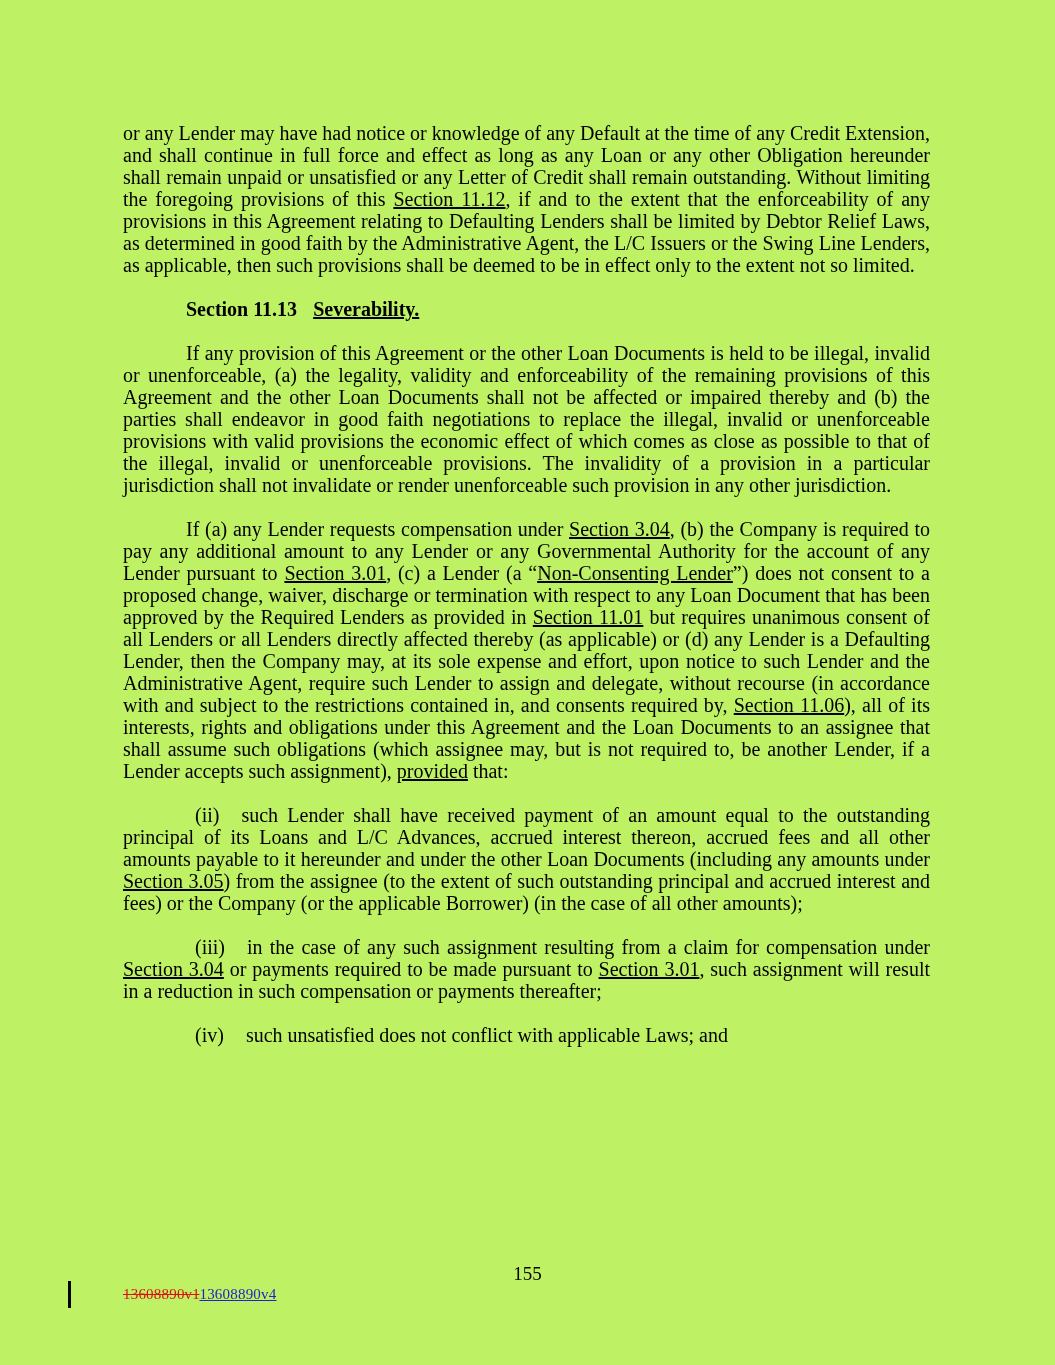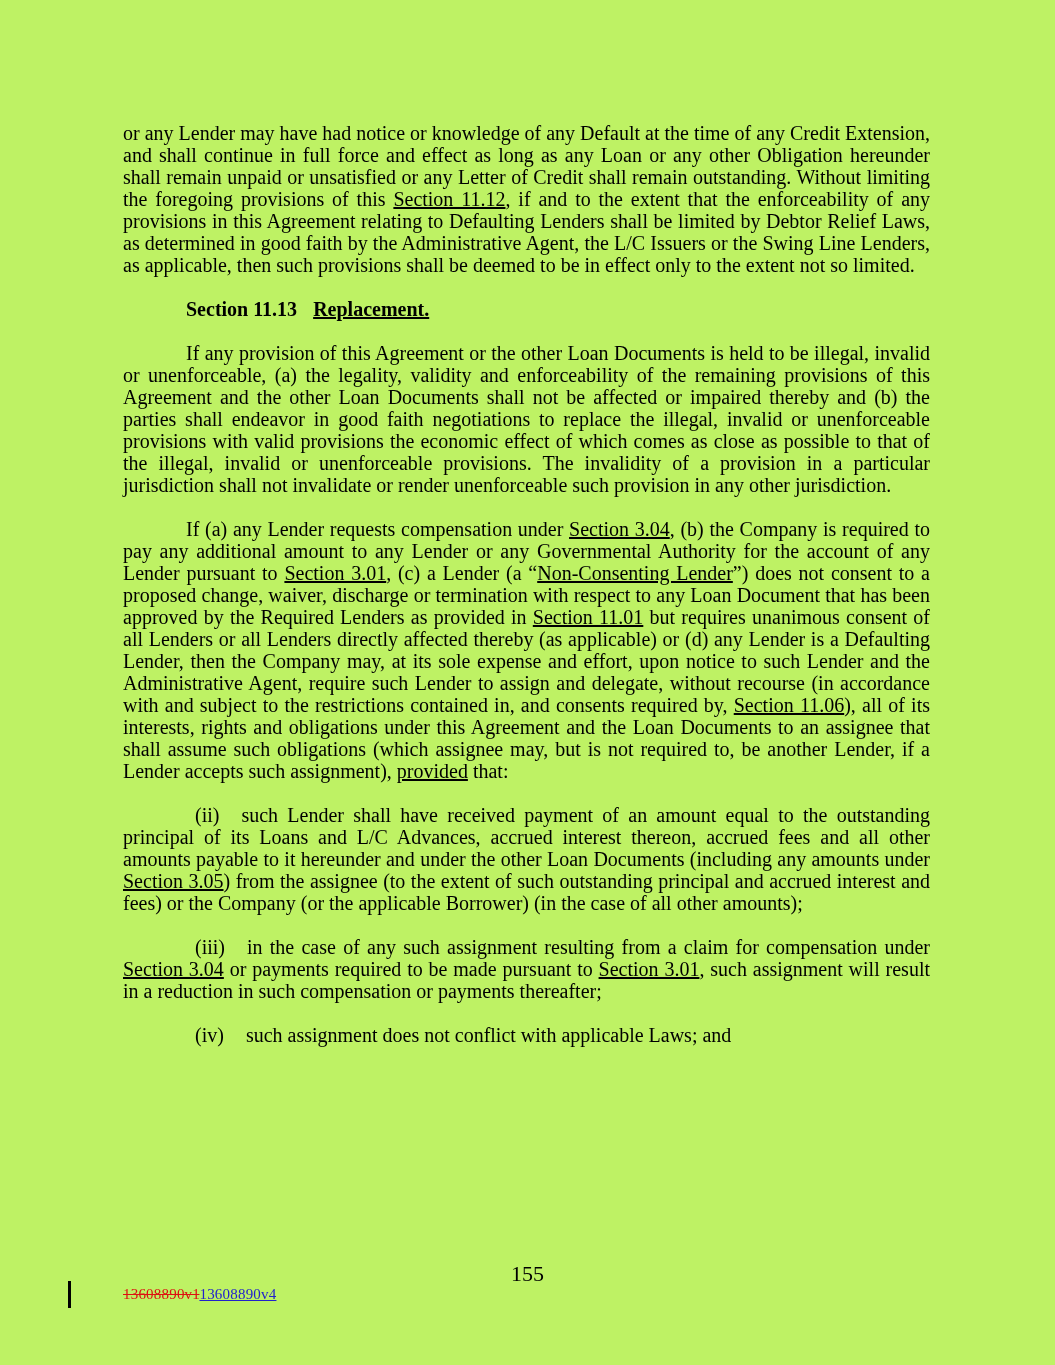--- a/index.html
+++ b/index.html
@@ -24,21 +24,21 @@
   .para.indent{text-indent:63px;}
   .heading{font-weight:bold;text-indent:63px;}
   .heading .htab{display:inline-block;width:16px;}
   .u{text-decoration:underline;}
   .list-item{margin-left:125px;text-indent:72px;}
   .list-item .marker{padding-right:22px;}
   .page-number{
     position:absolute;
     top:1263px;left:0;width:1055px;
     text-align:center;
-    font-size:22px;line-height:22px;
+    font-size:19px;line-height:22px;
   }
   .change-bar{
     position:absolute;
     left:68px;top:1281px;
     width:3px;height:27px;
     background:#000;
   }
   .footer-rev{
     position:absolute;
     left:123px;top:1285px;
@@ -47,26 +47,26 @@
   }
   .rev-del{text-decoration:line-through;}
   .rev-ins{text-decoration:underline;}
 </style>
 </head>
 <body>
 
 <div class="page">
   <div class="doc">
       <p class="para"><span>or any Lender may have had notice or knowledge of any Default at the time of any Credit Extension, and shall continue in full force and effect as long as any Loan or any other Obligation hereunder shall remain unpaid or unsatisfied or any Letter of Credit shall remain outstanding.  Without limiting the foregoing provisions of this </span><span class="u">Section 11.12</span><span>, if and to the extent that the enforceability of any provisions in this Agreement relating to Defaulting Lenders shall be limited by Debtor Relief Laws, as determined in good faith by the Administrative Agent, the L/C Issuers or the Swing Line Lenders, as applicable, then such provisions shall be deemed to be in effect only to the extent not so limited.</span></p>
-      <p class="heading"><span>Section 11.13</span><span class="htab"></span><span class="u">Replacement.</span></p>
+      <p class="heading"><span>Section 11.13</span><span class="htab"></span><span class="u">Severability.</span></p>
       <p class="para indent"><span>If any provision of this Agreement or the other Loan Documents is held to be illegal, invalid or unenforceable, (a) the legality, validity and enforceability of the remaining provisions of this Agreement and the other Loan Documents shall not be affected or impaired thereby and (b) the parties shall endeavor in good faith negotiations to replace the illegal, invalid or unenforceable provisions with valid provisions the economic effect of which comes as close as possible to that of the illegal, invalid or unenforceable provisions.  The invalidity of a provision in a particular jurisdiction shall not invalidate or render unenforceable such provision in any other jurisdiction.</span></p>
       <p class="para indent"><span>If (a) any Lender requests compensation under </span><span class="u">Section 3.04</span><span>, (b) the Company is required to pay any additional amount to any Lender or any Governmental Authority for the account of any Lender pursuant to </span><span class="u">Section 3.01</span><span>, (c) a Lender (a “</span><span class="u">Non-Consenting Lender</span><span>”) does not consent to a proposed change, waiver, discharge or termination with respect to any Loan Document that has been approved by the Required Lenders as provided in </span><span class="u">Section 11.01</span><span> but requires unanimous consent of all Lenders or all Lenders directly affected thereby (as applicable) or (d) any Lender is a Defaulting Lender, then the Company may, at its sole expense and effort, upon notice to such Lender and the Administrative Agent, require such Lender to assign and delegate, without recourse (in accordance with and subject to the restrictions contained in, and consents required by, </span><span class="u">Section 11.06</span><span>), all of its interests, rights and obligations under this Agreement and the Loan Documents to an assignee that shall assume such obligations (which assignee may, but is not required to, be another Lender, if a Lender accepts such assignment), </span><span class="u">provided</span><span> that:</span></p>
       <p class="list-item"><span class="marker">(ii)</span><span>such Lender shall have received payment of an amount equal to the outstanding principal of its Loans and L/C Advances, accrued interest thereon, accrued fees and all other amounts payable to it hereunder and under the other Loan Documents (including any amounts under </span><span class="u">Section 3.05</span><span>) from the assignee (to the extent of such outstanding principal and accrued interest and fees) or the Company (or the applicable Borrower) (in the case of all other amounts);</span></p>
       <p class="list-item"><span class="marker">(iii)</span><span>in the case of any such assignment resulting from a claim for compensation under </span><span class="u">Section 3.04</span><span> or payments required to be made pursuant to </span><span class="u">Section 3.01</span><span>, such assignment will result in a reduction in such compensation or payments thereafter;</span></p>
-      <p class="list-item"><span class="marker">(iv)</span><span>such assignment does not conflict with applicable Laws; and</span></p>
+      <p class="list-item"><span class="marker">(iv)</span><span>such unsatisfied does not conflict with applicable Laws; and</span></p>
     </div>
 
   <div class="page-number">155</div>
 
   <div class="change-bar" style="background: rgb(0, 0, 0);"></div>
 
   <div class="footer-rev"><span class="rev-del" style="color: rgb(221, 17, 17);">13608890v1</span><span class="rev-ins" style="color: rgb(34, 34, 204);">13608890v4</span></div>
 </div>
 
 </body></html>

